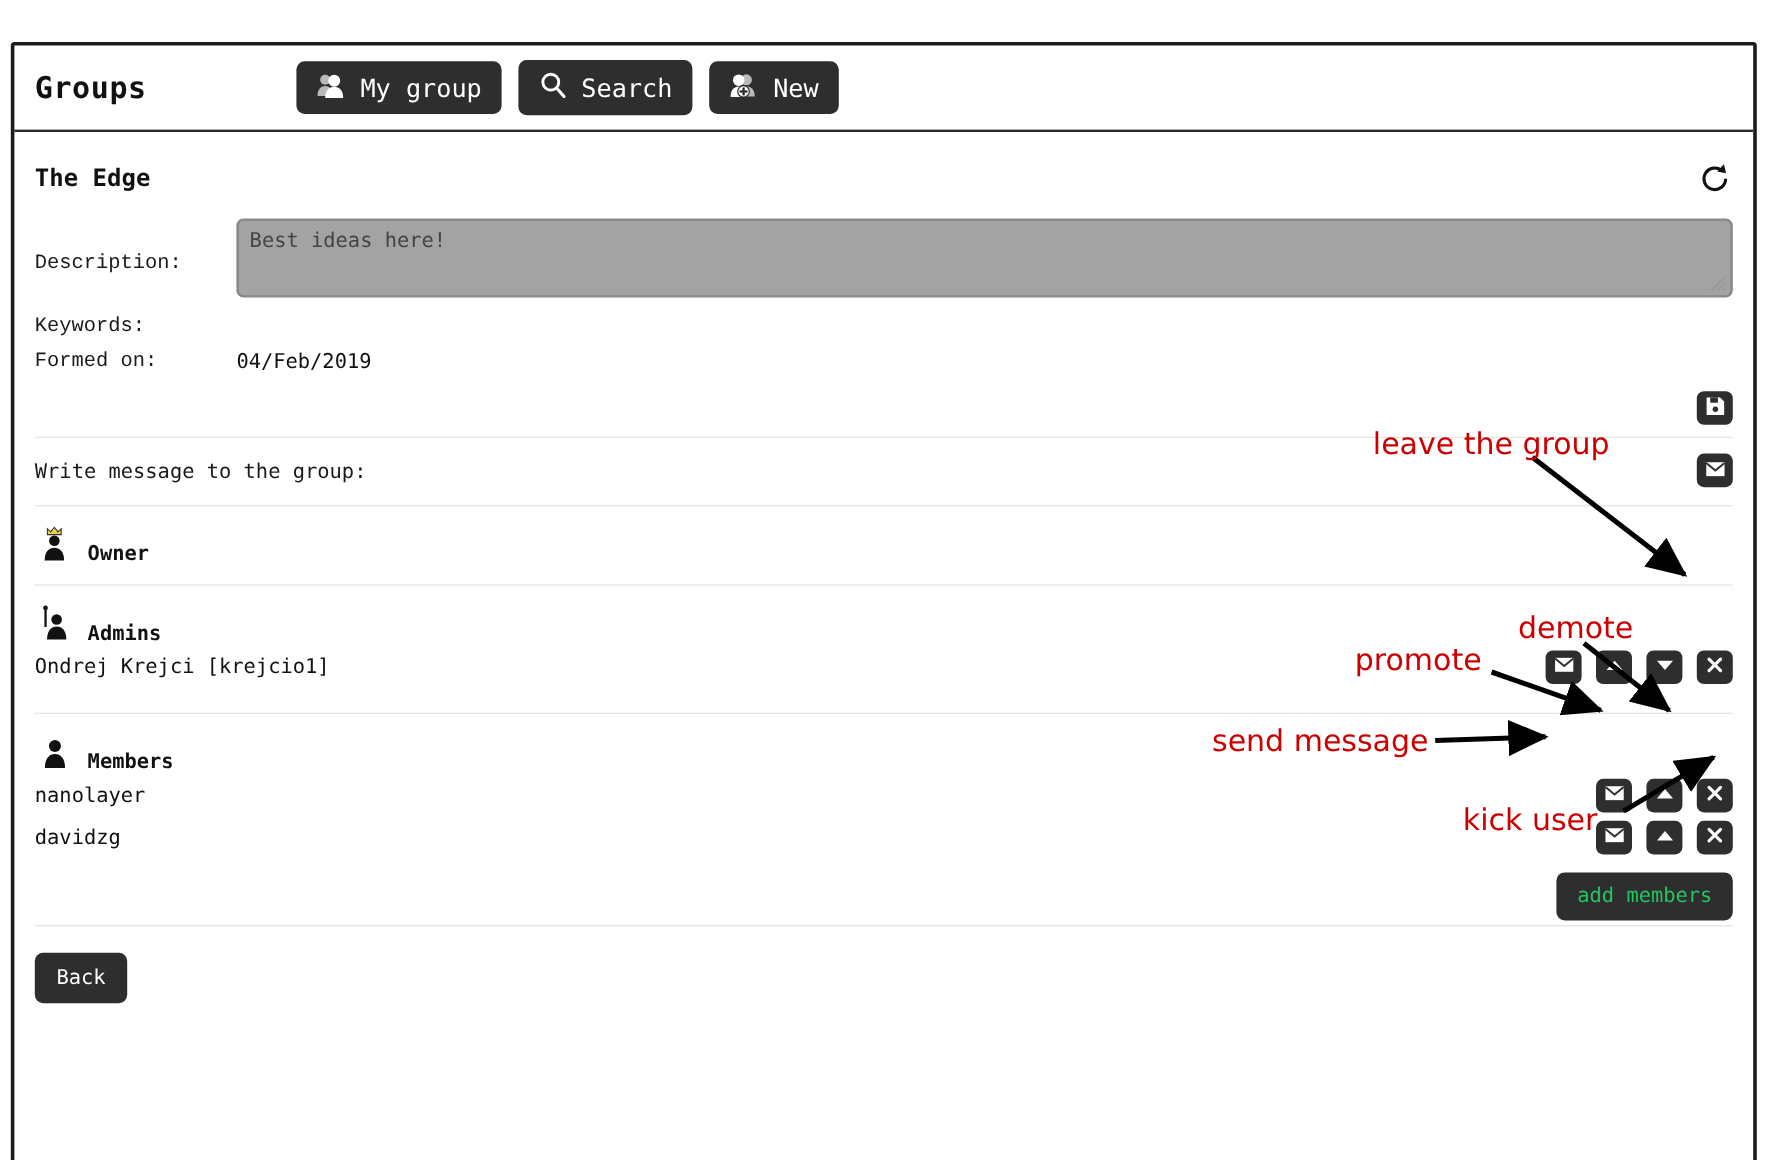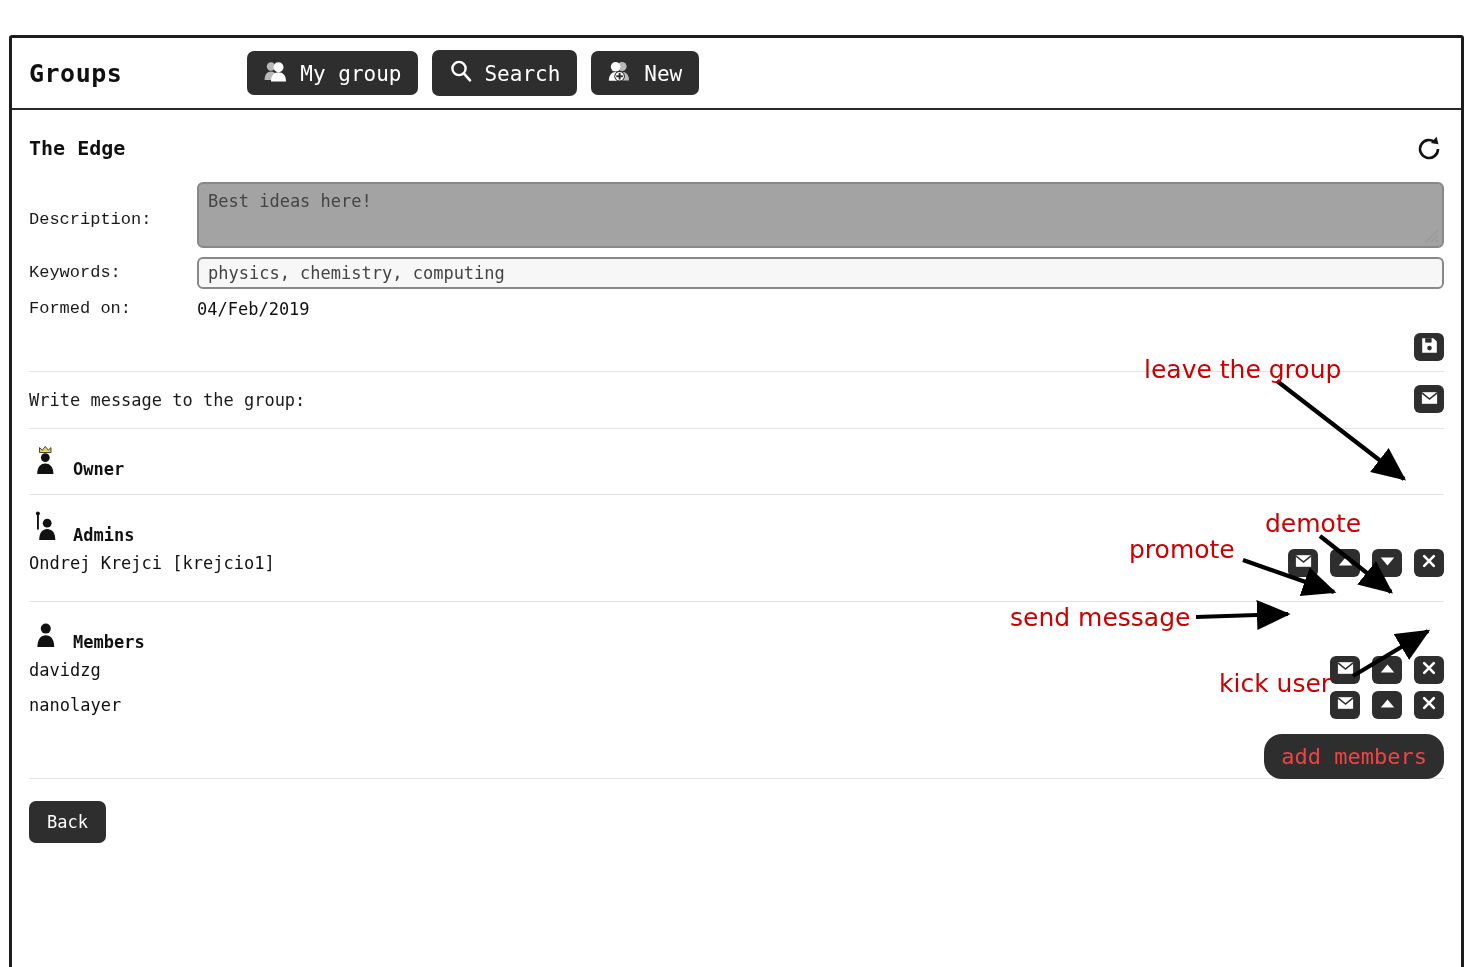--- a/index.html
+++ b/index.html
@@ -228,25 +228,25 @@
   .person-row.highlight .row-actions { right: 0; }
 
   .addrow {
     position: relative;
     height: 56px;
   }
   .add-btn {
     position: absolute;
     right: 0; top: 12px;
     background: #2e2e2e;
-    color: #ef4444;
+    color: #22c55e;
     border: none;
-    border-radius: 18px;
-    font-family: "DejaVu Sans Mono", monospace;
-    font-size: 22px;
+    border-radius: 7px;
+    font-family: "DejaVu Sans Mono", monospace;
+    font-size: 17px;
     padding: 10px 17px;
     cursor: pointer;
   }
 
   .back-wrap { padding-top: 22px; }
   .back-btn {
     background: #2e2e2e;
     color: #fff;
     border: none;
     border-radius: 7px;
@@ -346,21 +346,20 @@
                 <line x1="14" y1="2" x2="2" y2="14" stroke="#999" stroke-width="1.4"></line>
                 <line x1="14" y1="7" x2="7" y2="14" stroke="#999" stroke-width="1.4"></line>
                 <line x1="14" y1="12" x2="12" y2="14" stroke="#999" stroke-width="1.4"></line>
               </svg>
             </span>
           </div>
         </div>
 
         <div class="frow kw">
           <div class="flabel">Keywords:</div>
-          <input class="field" type="text" value="physics, chemistry, computing" style="">
         </div>
 
         <div class="frow formed">
           <div class="flabel">Formed on:</div>
           <div class="fvalue">04/Feb/2019</div>
         </div>
 
       </div>
 
       <div class="save-row">
@@ -459,21 +458,21 @@
         <span>
           <svg width="26" height="30" viewBox="0 0 26 30">
             <circle cx="11.8" cy="10.6" r="5.0" fill="#111"></circle>
             <path d="M3.4 29 C3.4 20.8 7.2 17.3 11.8 17.3 C16.4 17.3 20.2 20.8 20.2 29 Z" fill="#111"></path>
           </svg>
         </span>
         <span class="stitle">Members</span>
       </div>
 
       <div class="person-row">
-        <span class="pname">davidzg</span>
+        <span class="pname">nanolayer</span>
         <span class="row-actions">
           <button class="sq">
             <span>
               <svg width="17" height="14" viewBox="0 0 17 14">
                 <rect x="0.9" y="1.2" width="15.2" height="11.6" fill="#ffffff"></rect>
                 <path d="M0.9 1.8 L8.5 8.0 L16.1 1.8" fill="none" stroke="#2e2e2e" stroke-width="1.6"></path>
               </svg>
             </span>
           </button>
           <button class="sq">
@@ -488,21 +487,21 @@
               <svg width="16" height="16" viewBox="0 0 16 16">
                 <line x1="3.2" y1="3.2" x2="12.8" y2="12.8" stroke="#ffffff" stroke-width="2.6" stroke-linecap="round"></line>
                 <line x1="12.8" y1="3.2" x2="3.2" y2="12.8" stroke="#ffffff" stroke-width="2.6" stroke-linecap="round"></line>
               </svg>
             </span>
           </button>
         </span>
       </div>
 
       <div class="person-row">
-        <span class="pname">nanolayer</span>
+        <span class="pname">davidzg</span>
         <span class="row-actions">
           <button class="sq">
             <span>
               <svg width="17" height="14" viewBox="0 0 17 14">
                 <rect x="0.9" y="1.2" width="15.2" height="11.6" fill="#ffffff"></rect>
                 <path d="M0.9 1.8 L8.5 8.0 L16.1 1.8" fill="none" stroke="#2e2e2e" stroke-width="1.6"></path>
               </svg>
             </span>
           </button>
           <button class="sq">

